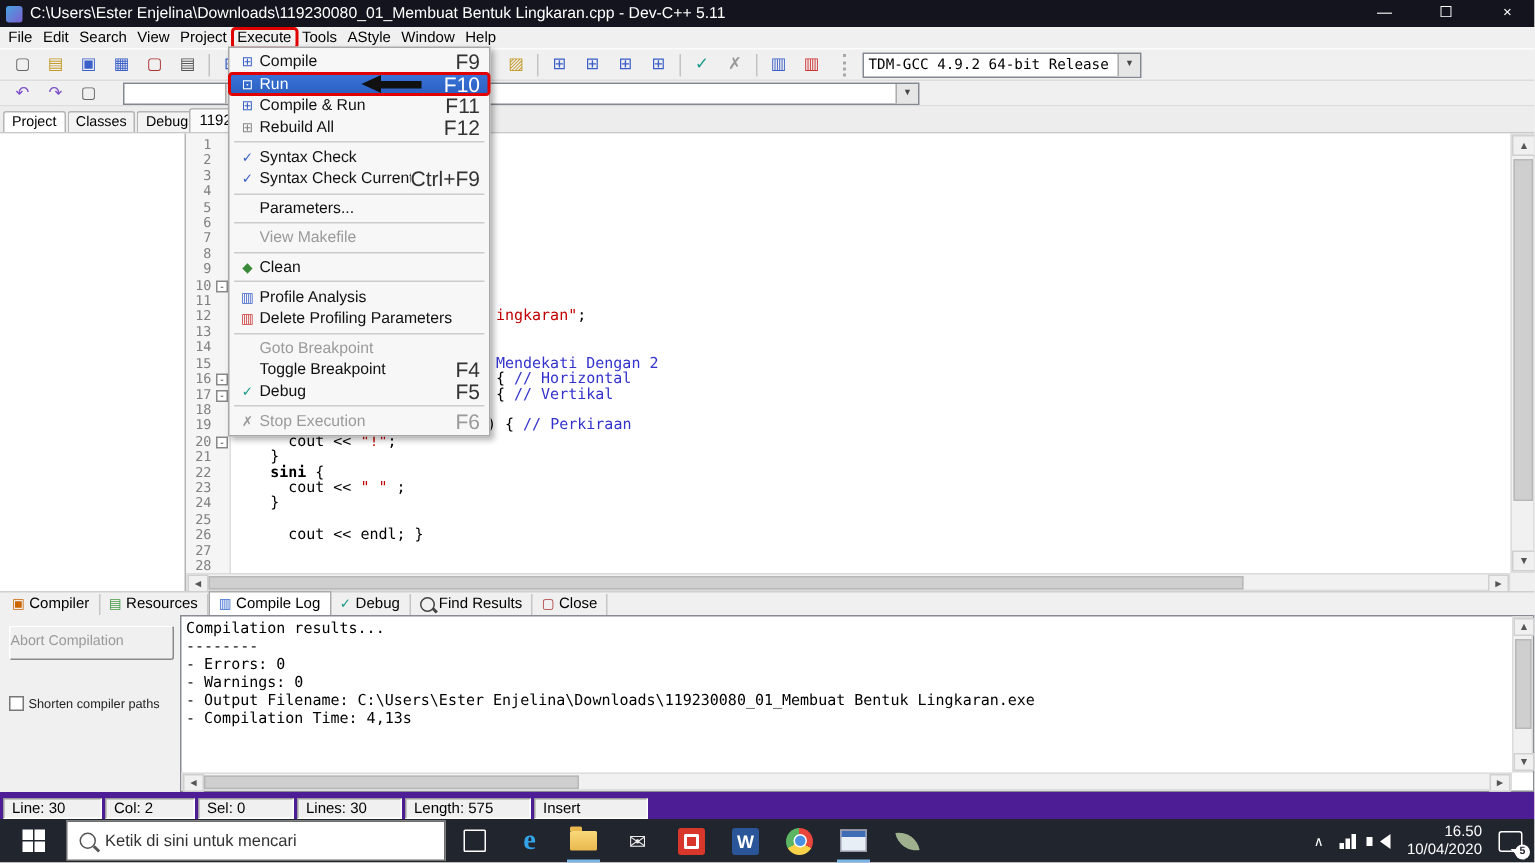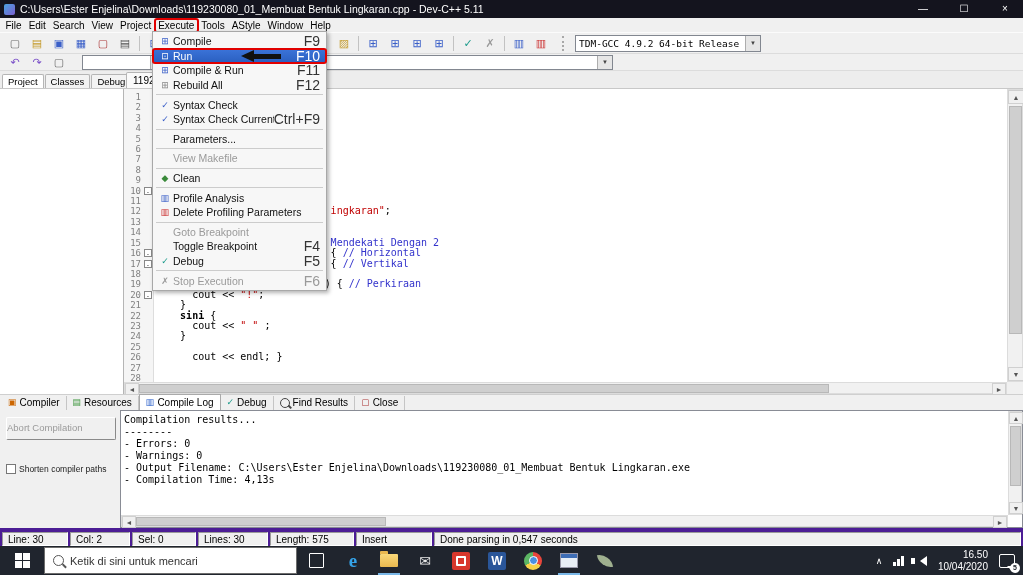--- a/index.html
+++ b/index.html
@@ -576,21 +576,20 @@
   </div>
 </div>
 
 <div id="statusbar" class="abs">
     <span class="sseg" style="width: 66px;">Line: 30</span>
     <span class="sseg" style="width: 60px;">Col: 2</span>
     <span class="sseg" style="width: 64px;">Sel: 0</span>
     <span class="sseg" style="width: 70px;">Lines: 30</span>
     <span class="sseg" style="width: 84px;">Length: 575</span>
     <span class="sseg" style="width: 76px;">Insert</span>
-    <span class="sseg" style="flex: 1 1 0%;">Done parsing in 0,547 seconds</span>
   </div>
 
 <div id="taskbar" class="abs">
   <div class="start">
     <span class="winlogo">
         <span></span>
         <span></span>
         <span></span>
         <span></span>
       </span>

